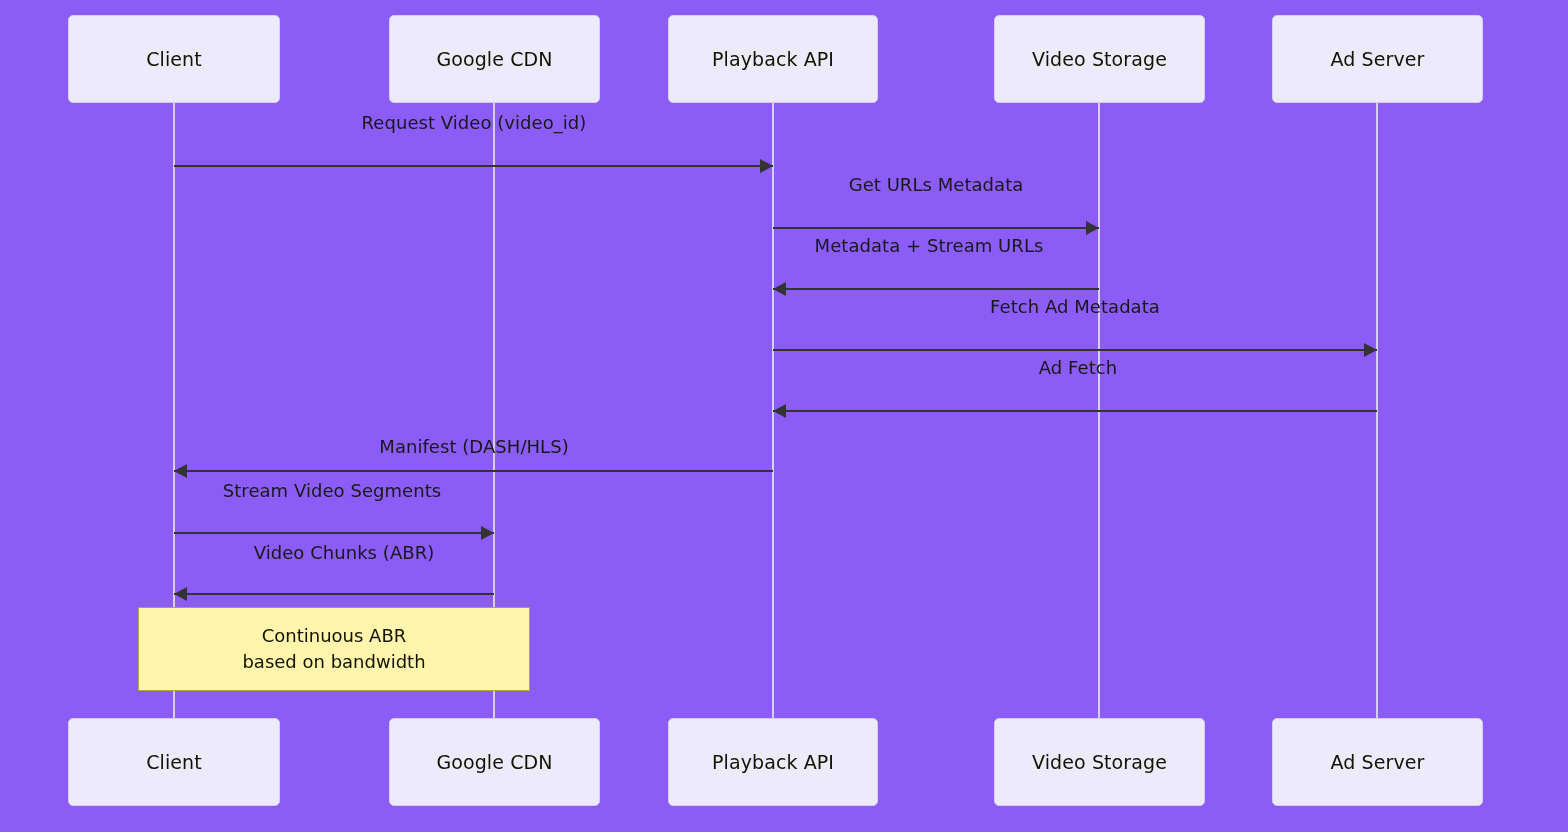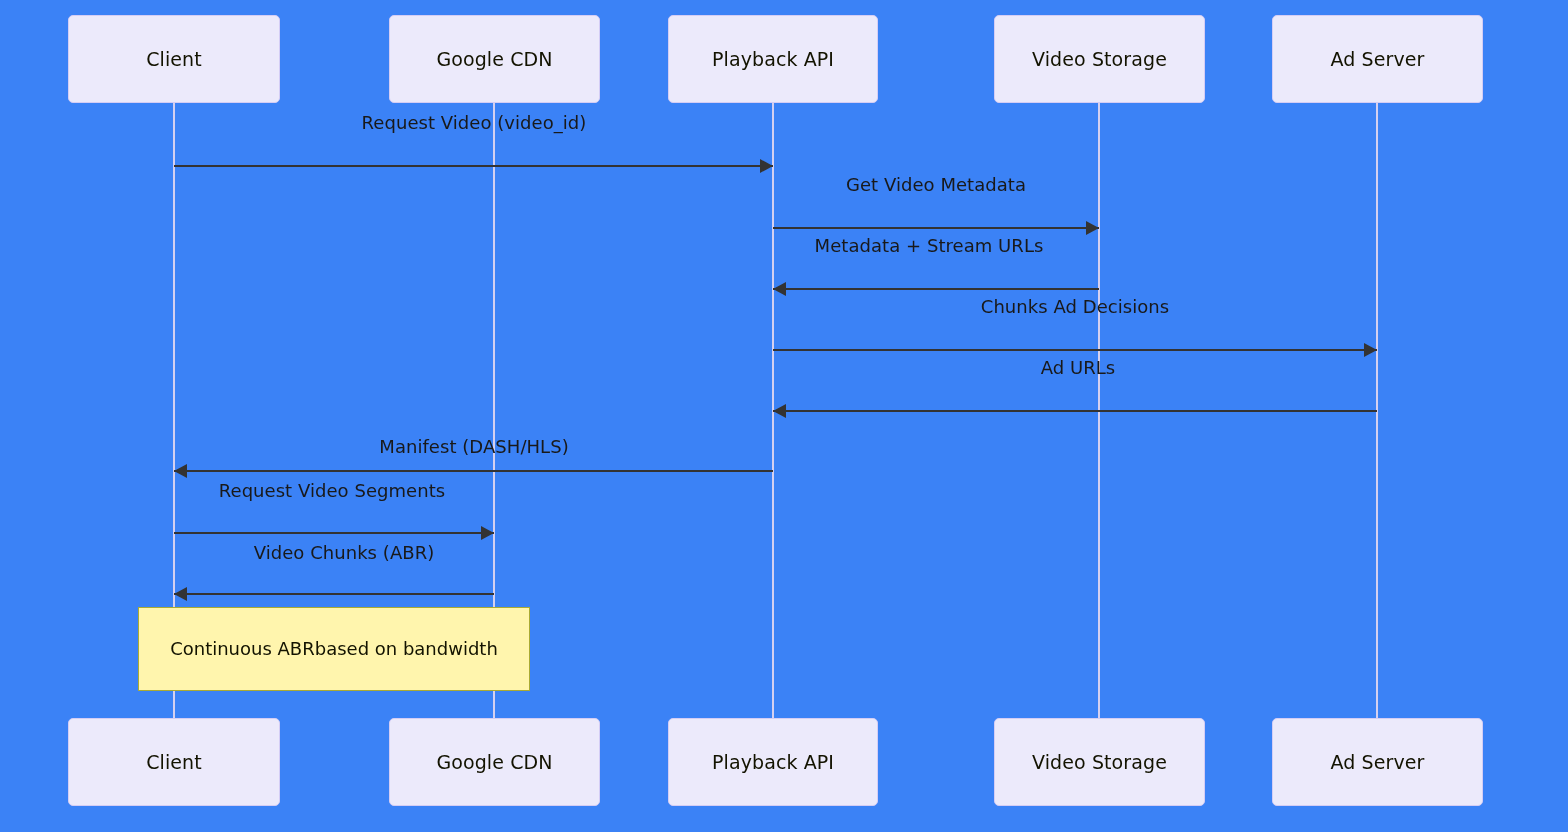--- a/index.html
+++ b/index.html
@@ -8,21 +8,21 @@
     padding: 0;
     background: #ffffff;
   }
   body {
     font-family: "DejaVu Sans", "Liberation Sans", sans-serif;
   }
   #diagram-root {
     position: relative;
     width: 1568px;
     height: 832px;
-    background: #3b82f6;
+    background: #8b5cf6;
     overflow: hidden;
   }
   .participant-box {
     position: absolute;
     box-sizing: border-box;
     background: #ECEAFB;
     border: 1px solid #D4CDF5;
     border-radius: 5px;
     display: flex;
     align-items: center;
@@ -64,20 +64,21 @@
     transform: translateX(-50%);
     text-align: center;
     letter-spacing: 0.05px;
   }
   .note-box {
     position: absolute;
     box-sizing: border-box;
     background: #FFF5AD;
     border: 1px solid #AAAA33;
     display: flex;
+    flex-direction: column;
     align-items: center;
     justify-content: center;
     color: #131300;
     font-size: 18px;
     line-height: 1.42;
     text-align: center;
     font-family: "DejaVu Sans", "Liberation Sans", sans-serif;
   }
   .note-line { display: block; }
 </style>
@@ -109,36 +110,36 @@
       <div class="participant-box" style="left: 1272px; top: 15px; width: 211px; height: 88px;">
         <span>Ad Server</span>
       </div>
     </div>
   <div id="messages-layer">
       <div class="msg-line" style="left: 174px; top: 165px; width: 599px;"></div>
       <div class="arrowhead right" style="top: 159px; left: 760px;"></div>
       <div class="msg-label" style="left: 474px; top: 112px;">Request Video (video_id)</div>
       <div class="msg-line" style="left: 773px; top: 227px; width: 326px;"></div>
       <div class="arrowhead right" style="top: 221px; left: 1086px;"></div>
-      <div class="msg-label" style="left: 936px; top: 174px;">Get Video Metadata</div>
+      <div class="msg-label" style="left: 936px; top: 174px;">Get URLs Metadata</div>
       <div class="msg-line" style="left: 773px; top: 288px; width: 326px;"></div>
       <div class="arrowhead left" style="top: 282px; left: 773px;"></div>
       <div class="msg-label" style="left: 929px; top: 235px;">Metadata + Stream URLs</div>
       <div class="msg-line" style="left: 773px; top: 349px; width: 604px;"></div>
       <div class="arrowhead right" style="top: 343px; left: 1364px;"></div>
-      <div class="msg-label" style="left: 1075px; top: 296px;">Chunks Ad Decisions</div>
+      <div class="msg-label" style="left: 1075px; top: 296px;">Fetch Ad Metadata</div>
       <div class="msg-line" style="left: 773px; top: 410px; width: 604px;"></div>
       <div class="arrowhead left" style="top: 404px; left: 773px;"></div>
-      <div class="msg-label" style="left: 1078px; top: 357px;">Ad URLs</div>
+      <div class="msg-label" style="left: 1078px; top: 357px;">Ad Fetch</div>
       <div class="msg-line" style="left: 174px; top: 470px; width: 599px;"></div>
       <div class="arrowhead left" style="top: 464px; left: 174px;"></div>
       <div class="msg-label" style="left: 474px; top: 436px;">Manifest (DASH/HLS)</div>
       <div class="msg-line" style="left: 174px; top: 532px; width: 320px;"></div>
       <div class="arrowhead right" style="top: 526px; left: 481px;"></div>
-      <div class="msg-label" style="left: 332px; top: 480px;">Request Video Segments</div>
+      <div class="msg-label" style="left: 332px; top: 480px;">Stream Video Segments</div>
       <div class="msg-line" style="left: 174px; top: 593px; width: 320px;"></div>
       <div class="arrowhead left" style="top: 587px; left: 174px;"></div>
       <div class="msg-label" style="left: 344px; top: 542px;">Video Chunks (ABR)</div>
     </div>
   <div id="notes-layer">
       <div class="note-box" style="left: 138px; top: 607px; width: 392px; height: 84px;">
         <span class="note-line">Continuous ABR</span>
         <span class="note-line">based on bandwidth</span>
       </div>
     </div>

